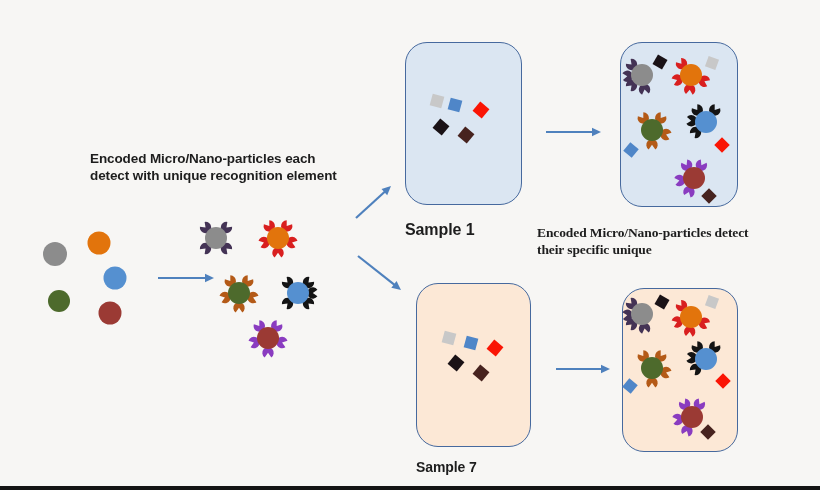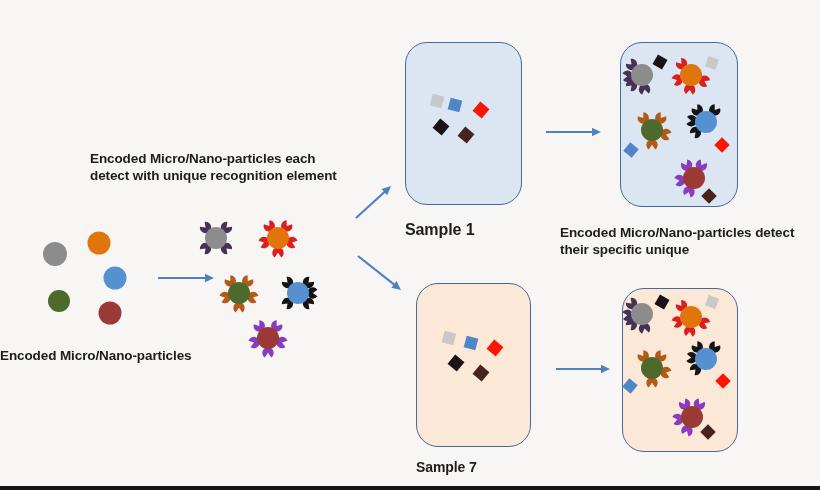--- a/index.html
+++ b/index.html
@@ -27,21 +27,21 @@
     font-size:13.5px;
     font-weight:600;
     text-align:left;
     line-height:1.28;
     letter-spacing:-0.1px;
   }
   .left-label{left:0px;top:347px;width:212px;}
   .heading{left:90px;top:150px;width:316px;}
   .sample1-label{left:405px;top:220px;width:117px;font-size:16px;}
   .sample2-label{left:416px;top:459px;width:115px;font-size:14px;}
-  .caption{left:560px;top:224px;width:256px;}
+  .caption{left:537px;top:224px;width:256px;font-family:Liberation Serif, serif;}
   .bottom-bar{
     position:absolute;left:0;bottom:0;width:820px;height:4px;
   }
 </style>
 </head>
 <body>
 
 <div class="canvas">
 
   <div class="box s1" style="background: rgb(219, 230, 242); border-color: rgb(70, 105, 158);"></div>
@@ -159,21 +159,20 @@
       <line x1="356" y1="218" x2="385.8337983159841" y2="190.72338439681454" stroke="#4f81bd" stroke-width="2.2"></line>
       <polygon points="391,186 387.19177133006826,195.17264380631397 381.5237100538908,188.97320178549487" fill="#4f81bd"></polygon>
       <line x1="358" y1="256" x2="395.5090908590038" y2="285.65835091177047" stroke="#4f81bd" stroke-width="2.2"></line>
       <polygon points="401,290 391.3352702229243,287.7124252283026 396.54524912879975,281.12333425910714" fill="#4f81bd"></polygon>
       <line x1="546" y1="132" x2="594" y2="132" stroke="#4f81bd" stroke-width="2.2"></line>
       <polygon points="601,132 592,136.2 592,127.8" fill="#4f81bd"></polygon>
       <line x1="556" y1="369" x2="603" y2="369" stroke="#4f81bd" stroke-width="2.2"></line>
       <polygon points="610,369 601,373.2 601,364.8" fill="#4f81bd"></polygon>
     </svg>
 
-  <div class="lbl left-label">Encoded Micro/Nano-particles</div>
 
   <div class="lbl heading">
     <div>Encoded Micro/Nano-particles each</div>
     <div>detect with unique recognition element</div>
   </div>
 
   <div class="lbl sample1-label">Sample 1</div>
   <div class="lbl sample2-label">Sample 7</div>
 
   <div class="lbl caption">

